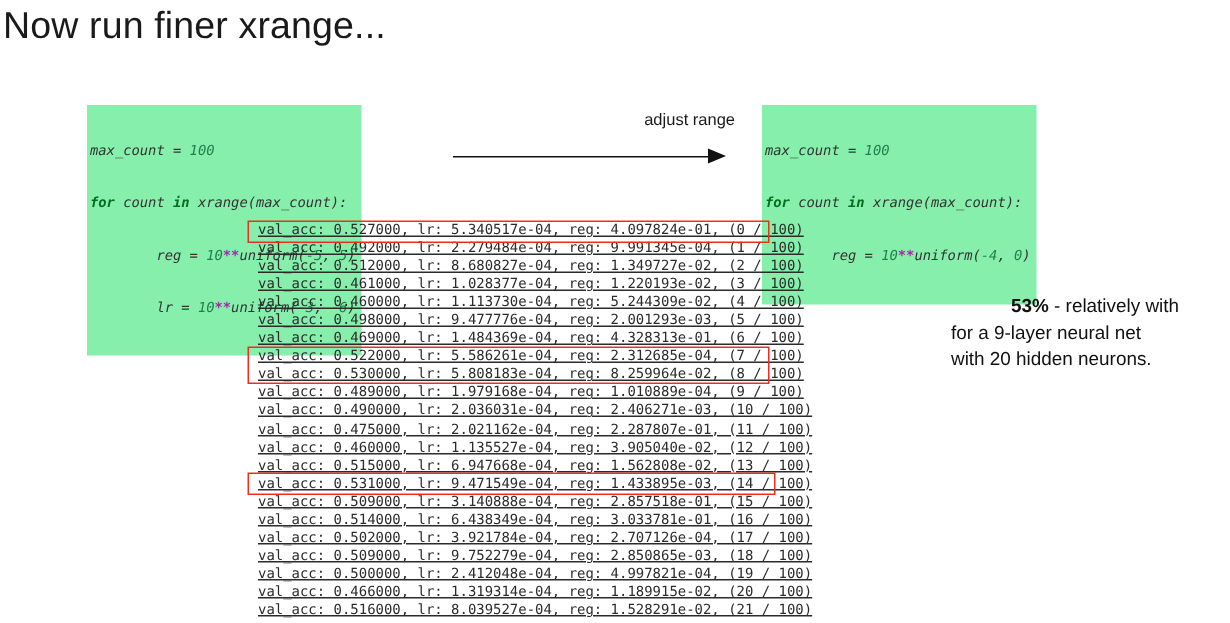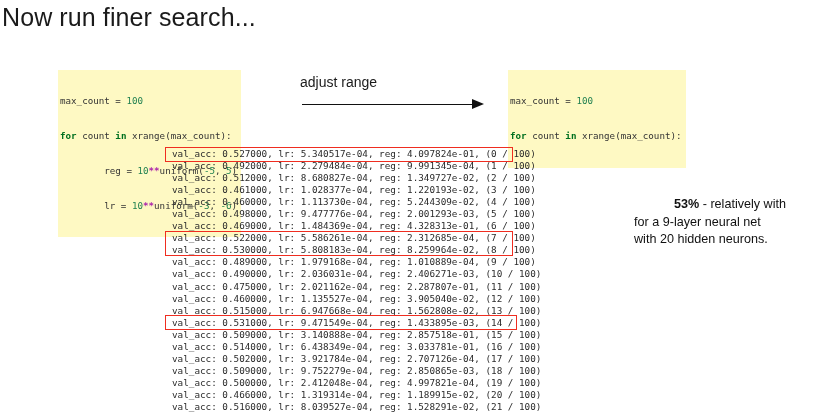--- a/index.html
+++ b/index.html
@@ -20,37 +20,38 @@
     letter-spacing:0.1px;
     white-space:nowrap;
   }
 
   
   .code{
     position:absolute;
     font-family:"DejaVu Sans Mono","Liberation Mono",monospace;
     font-size:9.2px;
     line-height:11.6px;
-    background:#fef9c3;
+    background:#86efac;
     white-space:pre;
     color:#333333;
+    font-style:italic;
   }
   .code-left{left:58px;top:70px;padding:2px 4px 3px 2px;}
   .code-right{left:508px;top:70px;padding:2px 4px 3px 2px;}
   .code .ln{display:block;}
   .k-kw{color:#007020;font-weight:bold;margin-top:16px;}       
   .k-num{color:#208050;}                        
   .k-op{color:#aa22aa;font-weight:bold;}        
   .k-plain{color:#333333;}
 
   
   .arrow-wrap{position:absolute;left:300px;top:74px;width:190px;height:42px;}
   .arrow-label{
     position:absolute;left:0;top:0;width:190px;
-    text-align:left;font-size:14px;color:#1a1a1a;
+    text-align:right;font-size:11px;color:#1a1a1a;
   }
   .arrow-line{
     position:absolute;left:2px;top:30px;width:174px;height:0;
     border-top:1.6px solid #111111;
   }
   .arrow-head{
     position:absolute;left:172px;top:24.5px;
     width:0;height:0;
     border-top:5px solid transparent;
     border-bottom:5px solid transparent;
@@ -58,20 +59,21 @@
   }
 
   
   .results{
     position:absolute;left:172px;top:148px;
     font-family:"DejaVu Sans Mono","Liberation Mono",monospace;
     font-size:9.3px;
     line-height:12.05px;
     color:#2b2b2b;
     white-space:pre;
+    text-decoration:underline;
   }
   .results .row{display:block;height:12.05px;}
 
   
   .hl{
     position:absolute;
     border:1.6px solid #ef2d20;
     box-sizing:border-box;
     background:transparent;
     pointer-events:none;
@@ -82,32 +84,33 @@
     position:absolute;left:634px;top:196px;width:180px;
     font-size:12.6px;line-height:17.5px;color:#111111;
   }
   .note b{font-weight:bold;padding-left:40px;}
 </style>
 </head>
 <body>
 
 <div class="page">
 
-  <div class="title">Now run finer search...</div>
+  <div class="title">Now run finer xrange...</div>
 
   <div class="code code-left">
     <span class="ln"><span class="k-plain">max_count = </span><span class="k-num">100</span></span>
     <span class="ln"><span class="k-kw">for</span><span class="k-plain"> count </span><span class="k-kw">in</span><span class="k-plain"> xrange(max_count):</span></span>
     <span class="ln"><span class="k-plain">        reg = </span><span class="k-num">10</span><span class="k-op">**</span><span class="k-plain">uniform(</span><span class="k-num">-5</span><span class="k-plain">, </span><span class="k-num">5</span><span class="k-plain">)</span></span>
     <span class="ln"><span class="k-plain">        lr = </span><span class="k-num">10</span><span class="k-op">**</span><span class="k-plain">uniform(</span><span class="k-num">-3</span><span class="k-plain">, </span><span class="k-num">-6</span><span class="k-plain">)</span></span>
   </div>
 
   <div class="code code-right">
     <span class="ln"><span class="k-plain">max_count = </span><span class="k-num">100</span></span>
     <span class="ln"><span class="k-kw">for</span><span class="k-plain"> count </span><span class="k-kw">in</span><span class="k-plain"> xrange(max_count):</span></span>
+    <span class="ln"><span class="k-plain">        reg = </span><span class="k-num">10</span><span class="k-op">**</span><span class="k-plain">uniform(</span><span class="k-num">-4</span><span class="k-plain">, </span><span class="k-num">0</span><span class="k-plain">)</span></span>
   </div>
 
   <div class="arrow-wrap">
     <div class="arrow-label">adjust range</div>
     <div class="arrow-line"></div>
     <div class="arrow-head"></div>
   </div>
 
   <div class="results" id="results-list"><span class="row">val_acc: 0.527000, lr: 5.340517e-04, reg: 4.097824e-01, (0 / 100)</span><span class="row">val_acc: 0.492000, lr: 2.279484e-04, reg: 9.991345e-04, (1 / 100)</span><span class="row">val_acc: 0.512000, lr: 8.680827e-04, reg: 1.349727e-02, (2 / 100)</span><span class="row">val_acc: 0.461000, lr: 1.028377e-04, reg: 1.220193e-02, (3 / 100)</span><span class="row">val_acc: 0.460000, lr: 1.113730e-04, reg: 5.244309e-02, (4 / 100)</span><span class="row">val_acc: 0.498000, lr: 9.477776e-04, reg: 2.001293e-03, (5 / 100)</span><span class="row">val_acc: 0.469000, lr: 1.484369e-04, reg: 4.328313e-01, (6 / 100)</span><span class="row">val_acc: 0.522000, lr: 5.586261e-04, reg: 2.312685e-04, (7 / 100)</span><span class="row">val_acc: 0.530000, lr: 5.808183e-04, reg: 8.259964e-02, (8 / 100)</span><span class="row">val_acc: 0.489000, lr: 1.979168e-04, reg: 1.010889e-04, (9 / 100)</span><span class="row">val_acc: 0.490000, lr: 2.036031e-04, reg: 2.406271e-03, (10 / 100)</span><span class="row">val_acc: 0.475000, lr: 2.021162e-04, reg: 2.287807e-01, (11 / 100)</span><span class="row">val_acc: 0.460000, lr: 1.135527e-04, reg: 3.905040e-02, (12 / 100)</span><span class="row">val_acc: 0.515000, lr: 6.947668e-04, reg: 1.562808e-02, (13 / 100)</span><span class="row">val_acc: 0.531000, lr: 9.471549e-04, reg: 1.433895e-03, (14 / 100)</span><span class="row">val_acc: 0.509000, lr: 3.140888e-04, reg: 2.857518e-01, (15 / 100)</span><span class="row">val_acc: 0.514000, lr: 6.438349e-04, reg: 3.033781e-01, (16 / 100)</span><span class="row">val_acc: 0.502000, lr: 3.921784e-04, reg: 2.707126e-04, (17 / 100)</span><span class="row">val_acc: 0.509000, lr: 9.752279e-04, reg: 2.850865e-03, (18 / 100)</span><span class="row">val_acc: 0.500000, lr: 2.412048e-04, reg: 4.997821e-04, (19 / 100)</span><span class="row">val_acc: 0.466000, lr: 1.319314e-04, reg: 1.189915e-02, (20 / 100)</span><span class="row">val_acc: 0.516000, lr: 8.039527e-04, reg: 1.528291e-02, (21 / 100)</span></div>
 

